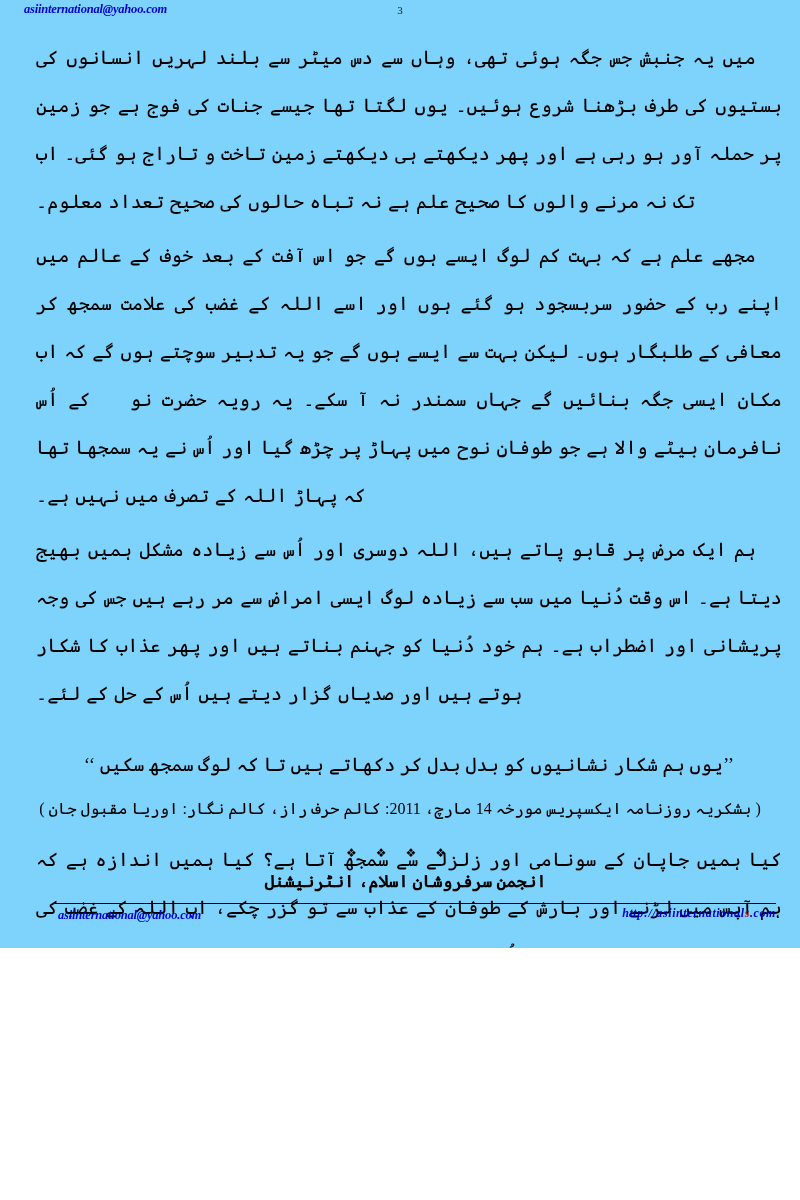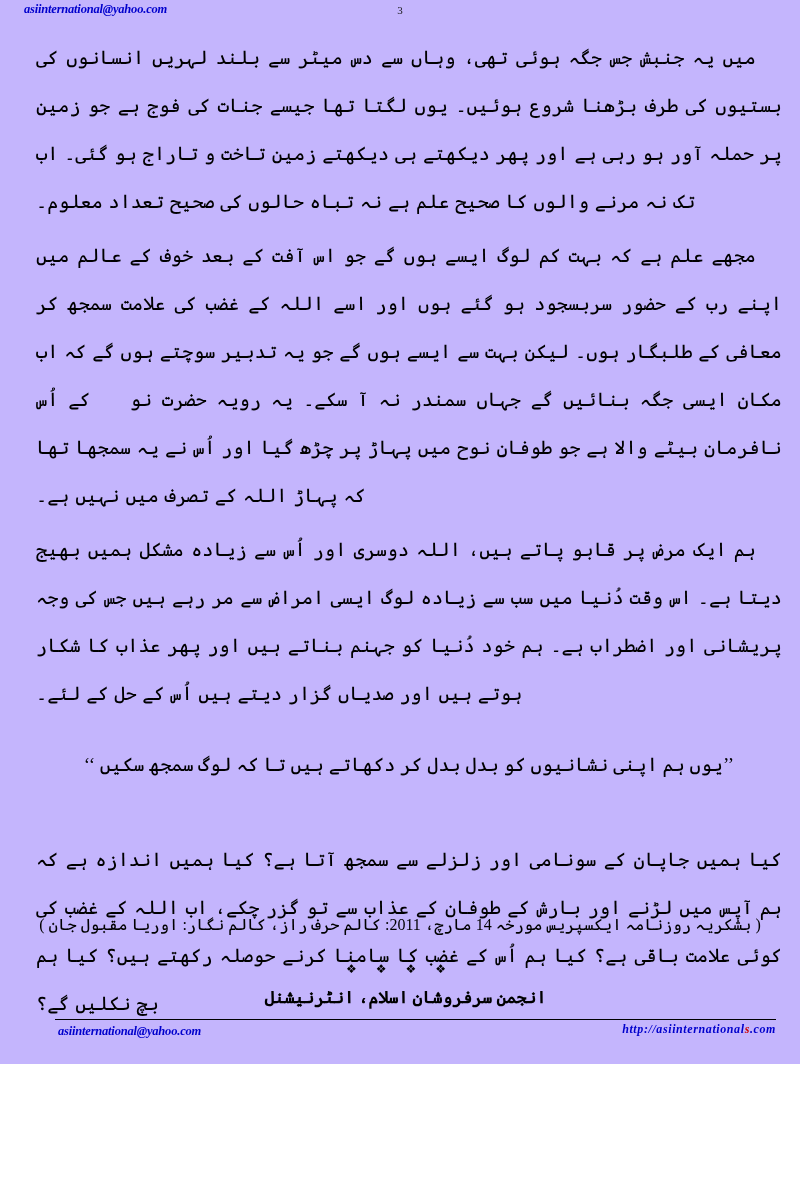--- a/index.html
+++ b/index.html
@@ -3,22 +3,22 @@
 <meta charset="utf-8">
 <style>
   html, body {
     margin: 0;
     padding: 0;
     background: #ffffff;
   }
   .page {
     position: relative;
     width: 800px;
-    height: 1064px;
-    background: #c4b5fd;
+    height: 948px;
+    background: #7dd3fc;
     overflow: hidden;
     box-sizing: border-box;
     font-family: "Liberation Serif", "DejaVu Serif", serif;
   }
 
   
   .page-header {
     position: absolute;
     top: 0;
     left: 0;
@@ -179,21 +179,21 @@
 
   <div class="body-area">
 
     <p class="urdu">میں یہ جنبش جس جگہ ہوئی تھی، وہاں سے دس میٹر سے بلند لہریں انسانوں کی بستیوں کی طرف بڑھنا شروع ہوئیں۔ یوں لگتا تھا جیسے جنات کی فوج ہے جو زمین پر حملہ آور ہو رہی ہے اور پھر دیکھتے ہی دیکھتے زمین تاخت و تاراج ہو گئی۔ اب تک نہ مرنے والوں کا صحیح علم ہے نہ تباہ حالوں کی صحیح تعداد معلوم۔</p>
 
     <p class="urdu">مجھے علم ہے کہ بہت کم لوگ ایسے ہوں گے جو اس آفت کے بعد خوف کے عالم میں اپنے رب کے حضور سربسجود ہو گئے ہوں اور اسے اللہ کے غضب کی علامت سمجھ کر معافی کے طلبگار ہوں۔ لیکن بہت سے ایسے ہوں گے جو یہ تدبیر سوچتے ہوں گے کہ اب مکان ایسی جگہ بنائیں گے جہاں سمندر نہ آ سکے۔ یہ رویہ حضرت نوحؑ کے اُس نافرمان بیٹے والا ہے جو طوفانِ نوح میں پہاڑ پر چڑھ گیا اور اُس نے یہ سمجھا تھا کہ پہاڑ اللہ کے تصرف میں نہیں ہے۔</p>
 
     <p class="urdu">ہم ایک مرض پر قابو پاتے ہیں، اللہ دوسری اور اُس سے زیادہ مشکل ہمیں بھیج دیتا ہے۔ اس وقت دُنیا میں سب سے زیادہ لوگ ایسی امراض سے مر رہے ہیں جس کی وجہ پریشانی اور اضطراب ہے۔ ہم خود دُنیا کو جہنم بناتے ہیں اور پھر عذاب کا شکار ہوتے ہیں اور صدیاں گزار دیتے ہیں اُس کے حل کے لئے۔</p>
 
 
-    <div class="verse-line">’’یوں ہم اپنی نشانیوں کو بدل بدل کر دکھاتے ہیں تا کہ لوگ سمجھ سکیں ‘‘</div>
+    <div class="verse-line">’’یوں ہم شکار نشانیوں کو بدل بدل کر دکھاتے ہیں تا کہ لوگ سمجھ سکیں ‘‘</div>
 
     <div class="gap-block"></div>
 
     <p class="urdu no-indent">کیا ہمیں جاپان کے سونامی اور زلزلے سے سمجھ آتا ہے؟   کیا ہمیں اندازہ ہے کہ ہم آپس میں لڑنے اور بارش کے طوفان کے عذاب سے تو گزر چکے،  اب اللہ کے غضب کی کوئی علامت باقی ہے؟   کیا ہم اُس کے غضب کا سامنا کرنے حوصلہ رکھتے ہیں؟  کیا ہم بچ نکلیں گے؟</p>
 
   </div>
 
   <div class="source-line">( بشکریہ روزنامہ  ایکسپریس مورخہ  14 مارچ، 2011: کالم حرف راز، کالم نگار: اوریا مقبول جان )</div>
 
   <div class="ornament-row">❖ ❖ ❖ ❖</div>

